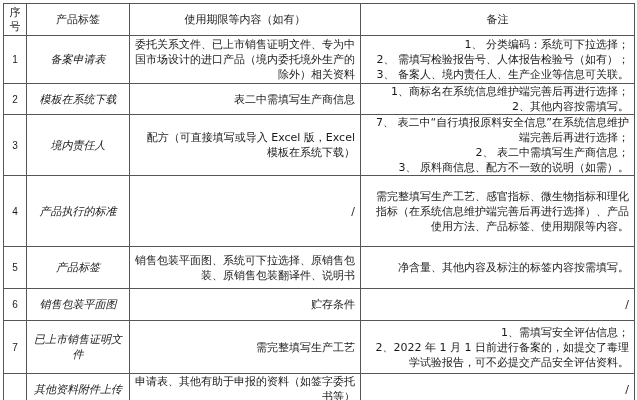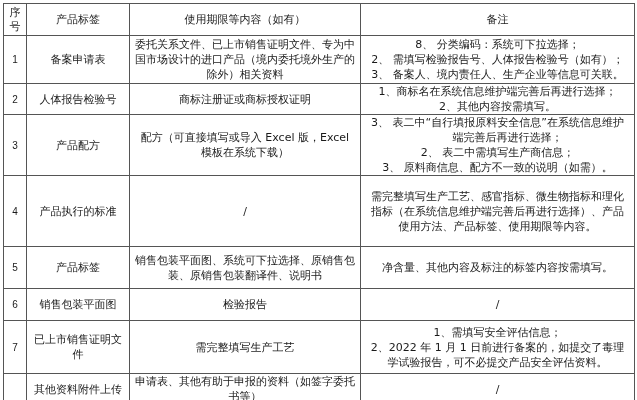--- a/index.html
+++ b/index.html
@@ -39,22 +39,22 @@
 
   th { text-align: center; }
   td.no {
     text-align: center;
     padding: 0;
     font-family: "Liberation Sans", sans-serif;
     font-weight: bold;
     font-size: 10px;
   }
   th.no { padding: 0; line-height: 14px; }
-  td.name { text-align: center; padding: 0 3px; }
-  td.req, td.note { text-align: center; }
+  td.name { text-align: center; padding: 0 3px; font-style: italic; }
+  td.req, td.note { text-align: right; }
   .note-line { display: block; }
   .note-line.hang { padding-left: 20px; text-indent: -20px; }
 
   tr.r-head { height: 32px; }
   tr.r1 { height: 48px; }
   tr.r2 { height: 31px; }
   tr.r3 { height: 52px; }
   tr.r4 { height: 71px; }
   tr.r5 { height: 42px; }
   tr.r6 { height: 32px; }
@@ -78,40 +78,40 @@
       <th>使用期限等内容（如有）</th>
       <th>备注</th>
     </tr>
   </thead>
   <tbody>
     <tr class="r1">
       <td class="no">1</td>
       <td class="name">备案申请表</td>
       <td class="req">委托关系文件、已上市销售证明文件、专为中国市场设计的进口产品（境内委托境外生产的除外）相关资料</td>
       <td class="note">
-        <span class="note-line">8、 分类编码：系统可下拉选择；</span>
+        <span class="note-line">1、 分类编码：系统可下拉选择；</span>
         <span class="note-line">2、 需填写检验报告号、人体报告检验号（如有）；</span>
         <span class="note-line">3、 备案人、境内责任人、生产企业等信息可关联。</span>
       </td>
     </tr>
     <tr class="r2">
       <td class="no">2</td>
-      <td class="name">人体报告检验号</td>
-      <td class="req">商标注册证或商标授权证明</td>
+      <td class="name">模板在系统下载</td>
+      <td class="req">表二中需填写生产商信息</td>
       <td class="note">
         <span class="note-line">1、商标名在系统信息维护端完善后再进行选择；</span>
         <span class="note-line">2、其他内容按需填写。</span>
       </td>
     </tr>
     <tr class="r3">
       <td class="no">3</td>
-      <td class="name">产品配方</td>
+      <td class="name">境内责任人</td>
       <td class="req">配方（可直接填写或导入 Excel 版，Excel 模板在系统下载）</td>
       <td class="note">
-        <span class="note-line hang">3、 表二中“自行填报原料安全信息”在系统信息维护端完善后再进行选择；</span>
+        <span class="note-line hang">7、 表二中“自行填报原料安全信息”在系统信息维护端完善后再进行选择；</span>
         <span class="note-line">2、 表二中需填写生产商信息；</span>
         <span class="note-line">3、 原料商信息、配方不一致的说明（如需）。</span>
       </td>
     </tr>
     <tr class="r4">
       <td class="no">4</td>
       <td class="name">产品执行的标准</td>
       <td class="req">/</td>
       <td class="note">
         <span class="note-line">需完整填写生产工艺、感官指标、微生物指标和理化指标（在系统信息维护端完善后再进行选择）、产品使用方法、产品标签、使用期限等内容。</span>
@@ -121,21 +121,21 @@
       <td class="no">5</td>
       <td class="name">产品标签</td>
       <td class="req">销售包装平面图、系统可下拉选择、原销售包装、原销售包装翻译件、说明书</td>
       <td class="note">
         <span class="note-line">净含量、其他内容及标注的标签内容按需填写。</span>
       </td>
     </tr>
     <tr class="r6">
       <td class="no">6</td>
       <td class="name">销售包装平面图</td>
-      <td class="req">检验报告</td>
+      <td class="req">贮存条件</td>
       <td class="note">
         <span class="note-line">/</span>
       </td>
     </tr>
     <tr class="r7">
       <td class="no">7</td>
       <td class="name">已上市销售证明文件</td>
       <td class="req">需完整填写生产工艺</td>
       <td class="note">
         <span class="note-line">1、需填写安全评估信息；</span>

